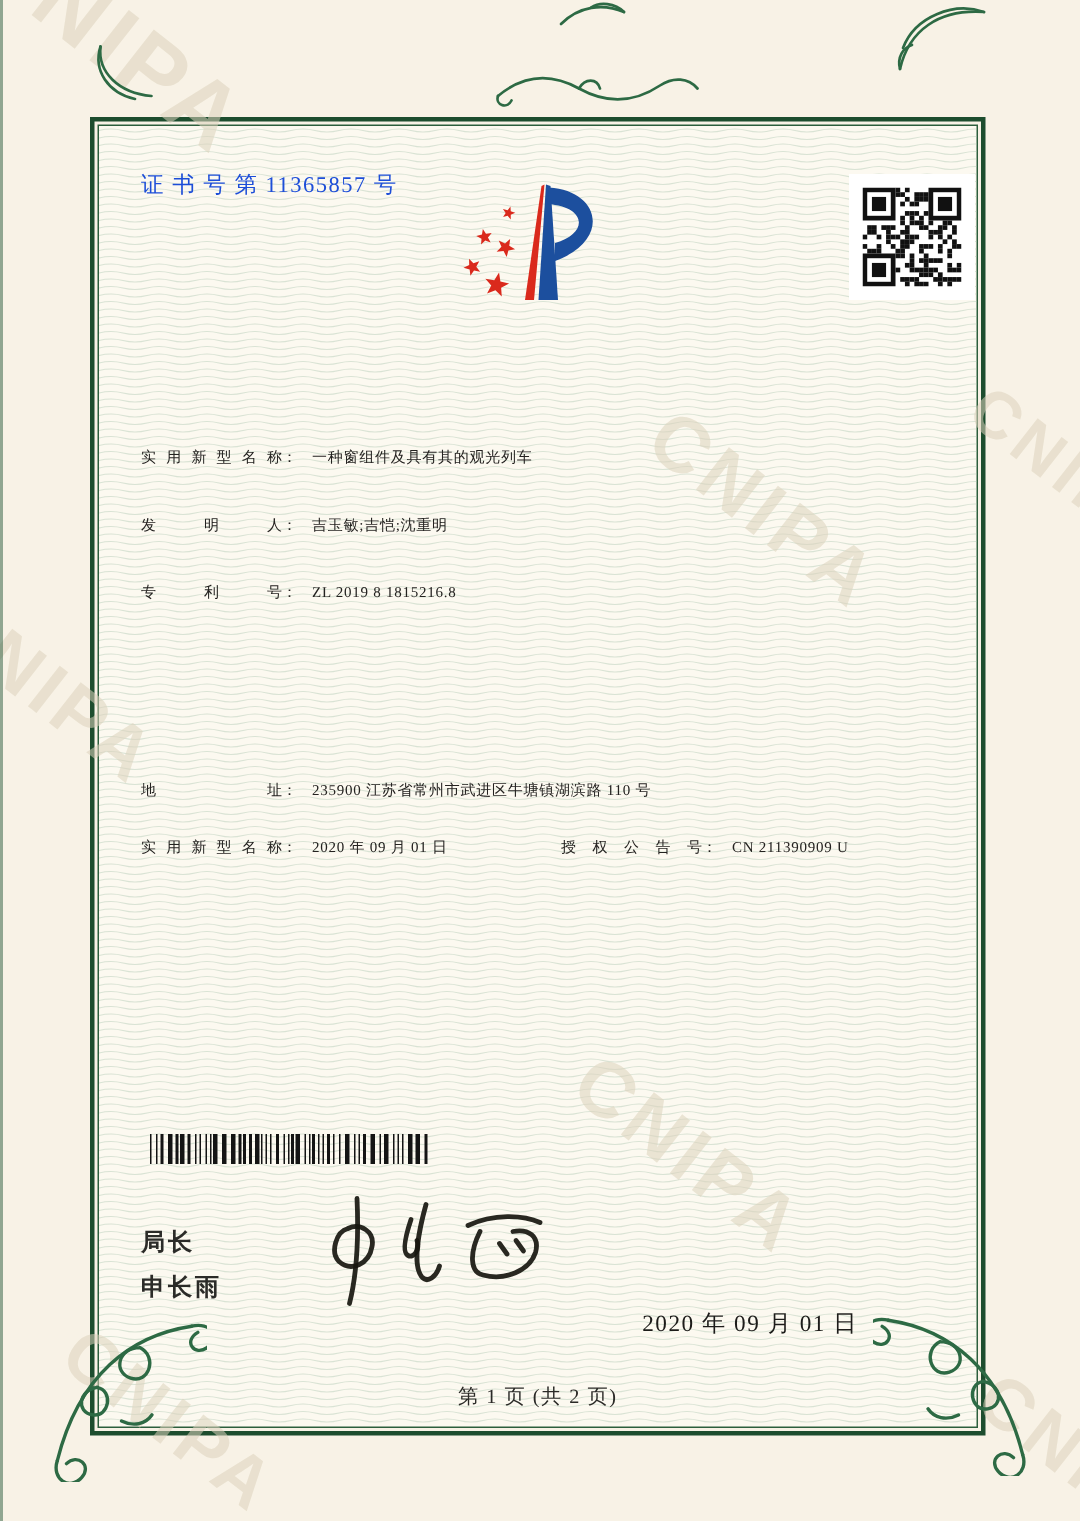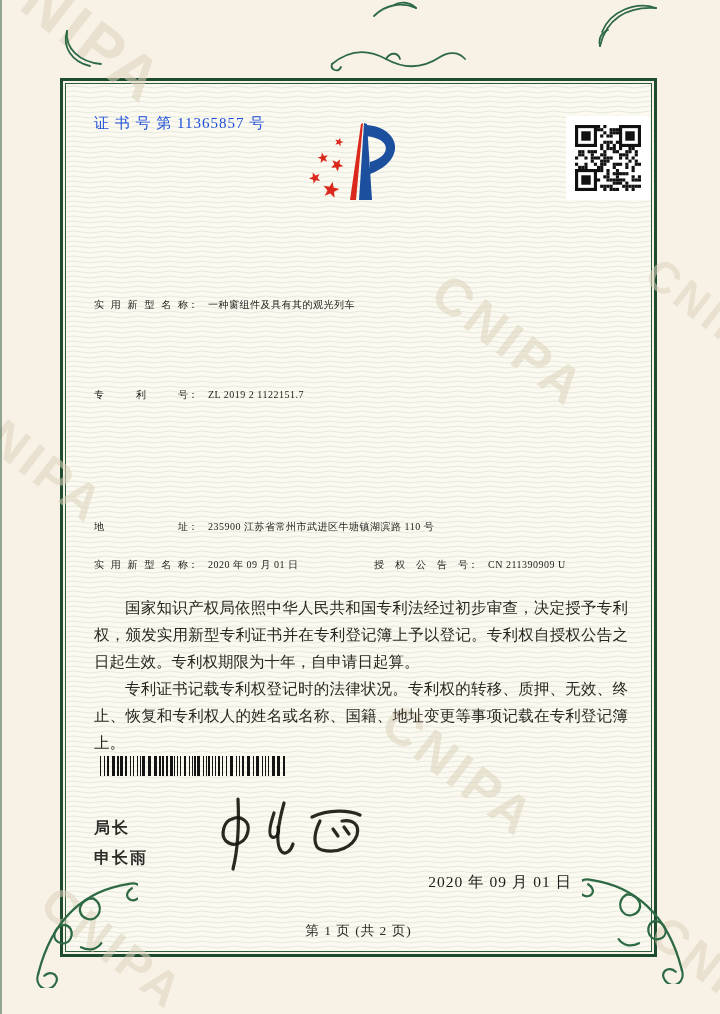--- a/index.html
+++ b/index.html
@@ -454,37 +454,36 @@
             <rect x="3" y="45" width="15" height="15" fill="#fff"></rect>
             <rect x="6" y="48" width="9" height="9" fill="#111"></rect>
           </g>
       </svg>
     </div>
 
 
     <div class="abs frow" style="top:214px;">
       <span class="flabel">实用新型名称</span><span class="fcolon">：</span><span class="fvalue">一种窗组件及具有其的观光列车</span>
     </div>
+    <div class="abs frow" style="top:259px;">
+      <span class="flabel">发明人</span><span class="fcolon">：</span><span class="fvalue">吉玉敏;吉恺;沈重明</span>
+    </div>
     <div class="abs frow" style="top:304px;">
-      <span class="flabel">专利号</span><span class="fcolon">：</span><span class="fvalue">ZL 2019 2 1122151.7</span>
+      <span class="flabel">专利号</span><span class="fcolon">：</span><span class="fvalue">ZL 2019 8 1815216.8</span>
     </div>
     <div class="abs frow" style="top:436px;">
       <span class="flabel">地址</span><span class="fcolon">：</span><span class="fvalue">235900 江苏省常州市武进区牛塘镇湖滨路 110 号</span>
     </div>
     <div class="abs frow" style="top:474px;">
       <span class="flabel">实用新型名称</span><span class="fcolon">：</span><span class="fvalue">2020 年 09 月 01 日</span>
       <span class="grant-group">
         <span class="flabel">授权公告号</span><span class="fcolon">：</span><span class="fvalue">CN 211390909 U</span>
       </span>
     </div>
 
-    <div class="abs body-text" style="top:510px;">
-      <p>国家知识产权局依照中华人民共和国专利法经过初步审查，决定授予专利权，颁发实用新型专利证书并在专利登记簿上予以登记。专利权自授权公告之日起生效。专利权期限为十年，自申请日起算。</p>
-      <p>专利证书记载专利权登记时的法律状况。专利权的转移、质押、无效、终止、恢复和专利权人的姓名或名称、国籍、地址变更等事项记载在专利登记簿上。</p>
-    </div>
 
     <div class="abs barcode" style="left:34px;top:672px;width:192px;height:20px;">
       <div style="display:flex;width:100%;height:100%;">
           <div style="width:1px;margin-right:3px;background:#141414;height:100%"></div>
           <div style="width:1px;margin-right:2px;background:#141414;height:100%"></div>
           <div style="width:2px;margin-right:3px;background:#141414;height:100%"></div>
           <div style="width:3px;margin-right:2px;background:#141414;height:100%"></div>
           <div style="width:2px;margin-right:1px;background:#141414;height:100%"></div>
           <div style="width:3px;margin-right:2px;background:#141414;height:100%"></div>
           <div style="width:2px;margin-right:3px;background:#141414;height:100%"></div>

